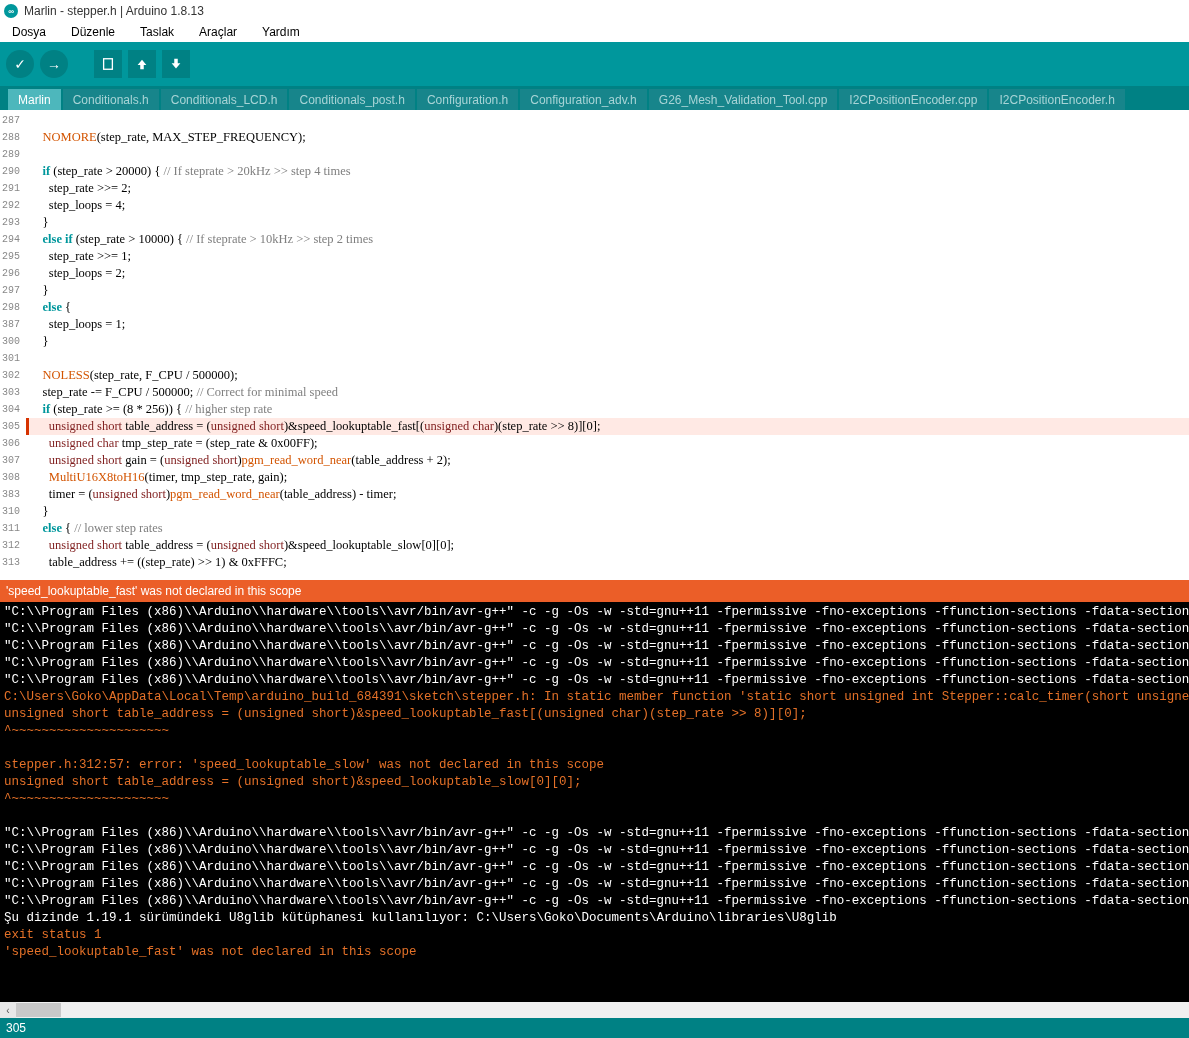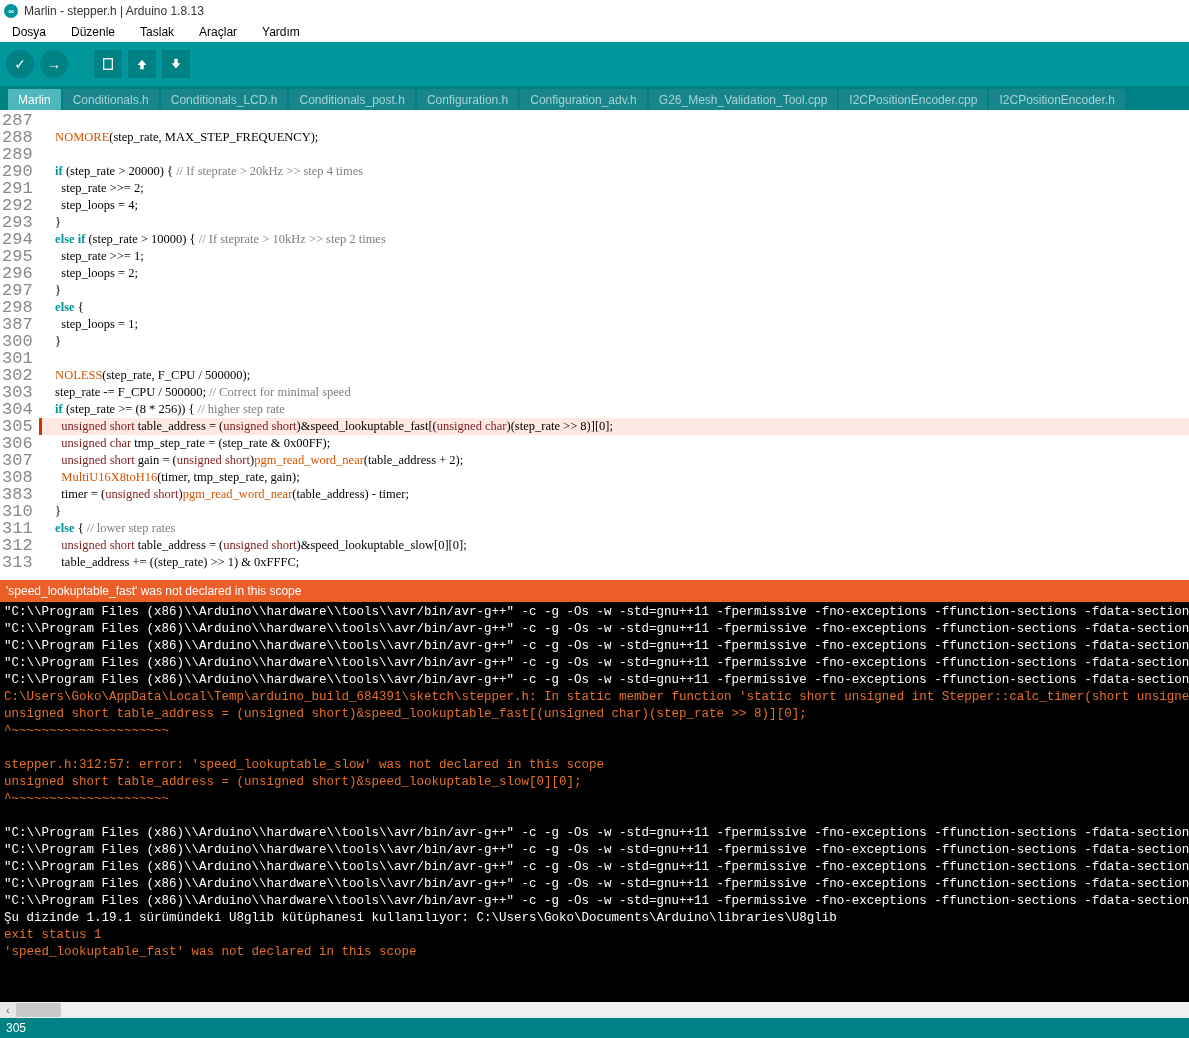--- a/index.html
+++ b/index.html
@@ -100,21 +100,21 @@
   display: flex;
   background: #fff;
   overflow: hidden;
 }
 .gutter {
   background: #fff;
   color: #888;
   text-align: left;
   padding: 2px 6px 2px 2px;
   font-family: Consolas, "Courier New", monospace;
-  font-size: 17px;
+  font-size: 10px;
   line-height: 17px;
   user-select: none;
 }
 .gutter .ln { display: block; }
 .code {
   font-family: Liberation Serif, serif;
   font-size: 12.5px;
   line-height: 17px;
   padding-top: 2px;
   white-space: pre;

